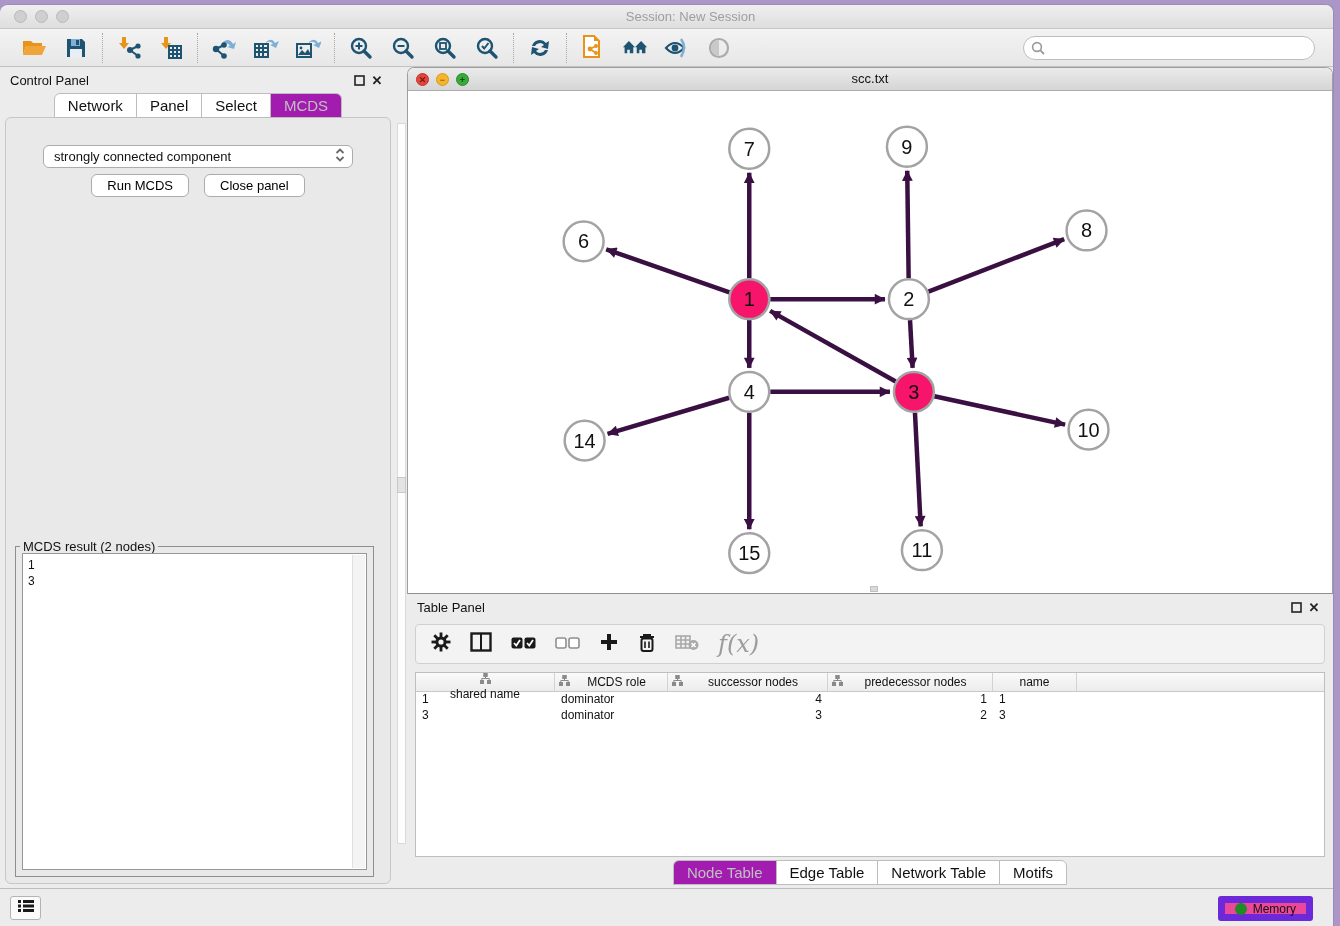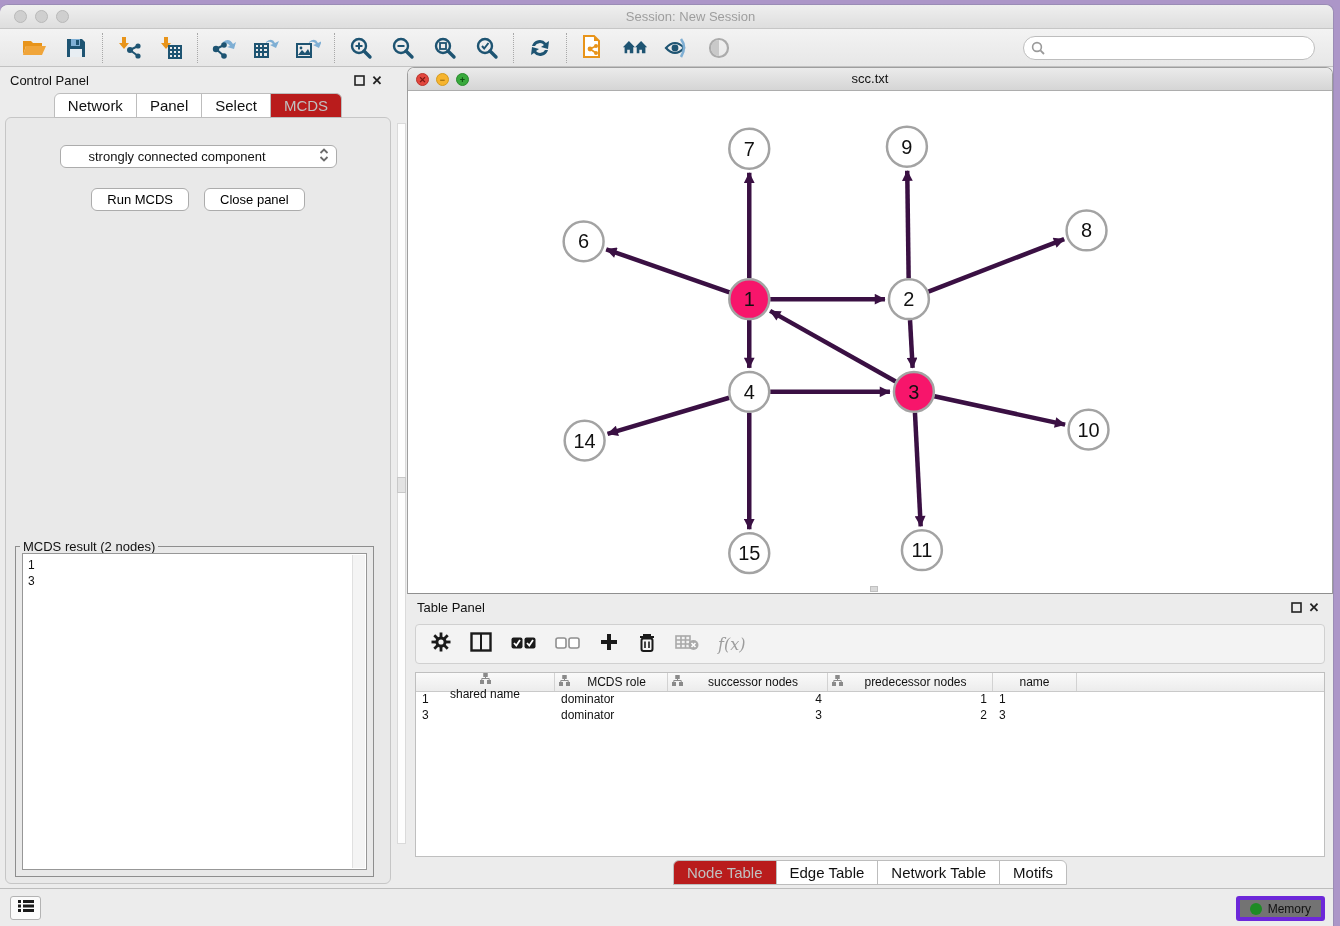--- a/index.html
+++ b/index.html
@@ -36,28 +36,28 @@
   .control-panel { width:396px; flex:0 0 396px; display:flex; flex-direction:column; position:relative; }
   .panel-header { height:26px; flex:0 0 26px; display:flex; align-items:center; padding:0 10px; font-size:13px; }
   .panel-header .ph-title { flex:1; }
   .panel-header .ph-btn { width:18px; height:18px; display:flex; align-items:center; justify-content:center;
                           font-size:13px; font-weight:bold; color:#222; }
   .cp-tabs { display:flex; justify-content:center; position:relative; z-index:2; }
   .tab { font-size:15px; padding:3px 13px; background:#FFF; border:1px solid #BDBDBD; margin-left:-1px;
          color:#111; cursor:default; white-space:nowrap; }
   .tab:first-child { border-radius:6px 0 0 0; margin-left:0; }
   .tab:last-child { border-radius:0 6px 0 0; }
-  .tab.active { background:#b91c1c; color:#C0C0C0; }
+  .tab.active { background:#a21caf; color:#C0C0C0; }
   .cp-body { flex:1; margin:-1px 5px 4px 5px; border:1px solid #C6C6C6; border-radius:6px;
              background:#E9E9E9; position:relative; padding-top:16px; }
   .opt-label { text-align:center; font-size:13px; margin-top:6px; }
-  .combo { width:277px; height:23px; margin:11px auto 0 auto; background:#FFF; border:1px solid #ACACAC;
-           border-radius:6px; display:flex; align-items:center; padding:0 6px 0 28px; font-size:13px; }
+  .combo { width:310px; height:23px; margin:11px auto 0 auto; background:#FFF; border:1px solid #ACACAC;
+           border-radius:6px; display:flex; align-items:center; padding:0 6px 0 10px; font-size:13px; }
   .combo .combo-value { flex:1; }
-  .btn-row { display:flex; justify-content:center; gap:15px; margin-top:20px; }
+  .btn-row { display:flex; justify-content:center; gap:15px; margin-top:6px; }
   .push-btn { background:#FFF; border:1px solid #ACACAC; border-radius:6px; font-size:13px;
               padding:3px 15px; font-family:inherit; cursor:default; }
   .result-box { position:absolute; left:9px; right:16px; top:428px; bottom:6px;
                 border:1px solid #8E8E8E; padding:6px; }
   .result-legend { position:absolute; top:-8px; left:4px; background:#E9E9E9; padding:0 3px; font-size:13px; }
   .result-area { width:100%; height:100%; background:#FFF; border:1px solid #979797; position:relative;
                  font-size:12px; padding:3px 5px; line-height:16px; white-space:pre; overflow:hidden; }
   .result-scroll { position:absolute; right:1px; top:1px; bottom:1px; width:13px; background:#F4F4F4;
                    border-left:1px solid #E0E0E0; }
 
@@ -98,22 +98,22 @@
                      padding:0 4px; }
   .tbl-head .hcell .hlabel { flex:1; text-align:center; }
   .tbl-row { display:flex; height:16px; font-size:12px; }
   .tbl-row .cell { padding:0 6px; overflow:hidden; white-space:nowrap; }
   .tp-tabs { height:31px; flex:0 0 31px; display:flex; justify-content:center; align-items:center; }
 
   
   .status-bar { height:38px; flex:0 0 38px; background:#ECECEC; border-top:1px solid #BDBDBD; position:relative; }
   .list-btn { position:absolute; left:10px; top:7px; width:31px; height:24px; background:#FBFBFB;
               border:1px solid #B3B3B3; border-radius:3px; display:flex; align-items:center; justify-content:center; }
-  .memory-btn { position:absolute; right:8px; top:7px; height:25px; background:#737373;
-                border:4px solid #6d28d9; border-radius:3px; display:flex; align-items:center; gap:6px;
+  .memory-btn { position:absolute; right:20px; top:7px; height:25px; background:#ec4899;
+                border:7px solid #6d28d9; border-radius:3px; display:flex; align-items:center; gap:6px;
                 padding:0 10px; font-size:12px; }
   .mem-dot { width:12px; height:12px; border-radius:50%; background:#1E8B24; }
 </style>
 </head>
 <body>
 
 <div class="window">
 
   <div class="titlebar">
     <div class="traffic">
@@ -439,21 +439,21 @@
           <span>
             <svg width="24" height="18" viewBox="0 0 24 18">
                 <g stroke="#A9A9A9" stroke-width="1.6" fill="none">
                   <rect x="1" y="3" width="14" height="12"></rect>
                   <path d="M1 7 h14 M1 11 h14 M6 3 v12 M10.5 3 v12"></path>
                 </g>
                 <circle cx="18.5" cy="12" r="5" fill="#A9A9A9"></circle>
                 <path d="M16.5 10 l4 4 M20.5 10 l-4 4" stroke="#FFF" stroke-width="1.6"></path>
               </svg>
           </span>
-          <span style="font-family:'DejaVu Serif',serif; font-style:italic; font-size:16px; color:#9C9C9C;text-align:center;">f(x)</span>
+          <span style="font-family:'DejaVu Serif',serif; font-style:italic; font-size:24px; color:#9C9C9C;text-align:center;">f(x)</span>
         </div>
 
         <div class="tp-table">
           <div class="tbl-head" id="tbl-head">
               <div class="hcell" style="width: 139px; flex-direction: column;">
                 <span><svg width="11" height="11" viewBox="0 0 11 11">
                     <g stroke="#8A8A8A" stroke-width="1" fill="#8A8A8A">
                       <rect x="3.8" y="0.5" width="3.4" height="3"></rect>
                       <path d="M5.5 3.5 v2 M1.8 7.5 v-2 h7.4 v2" fill="none"></path>
                       <rect x="0.5" y="7.5" width="3" height="3"></rect>

